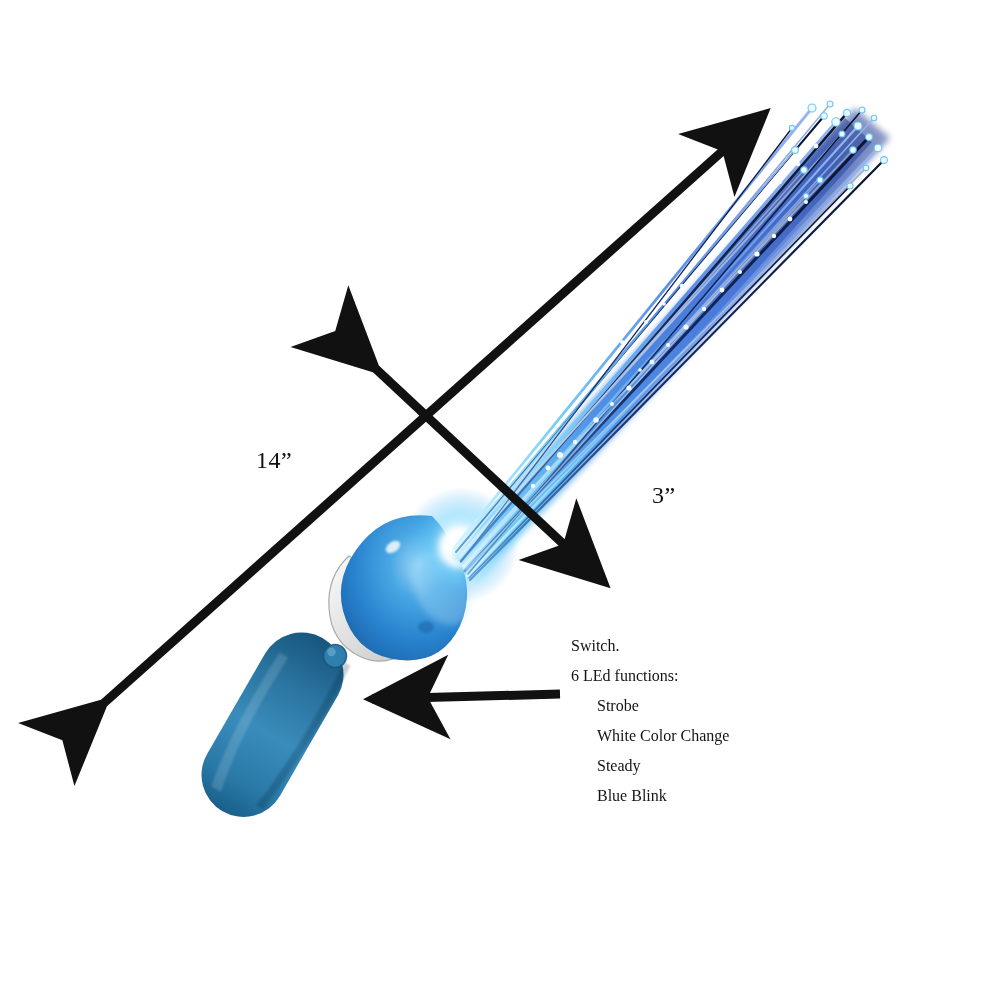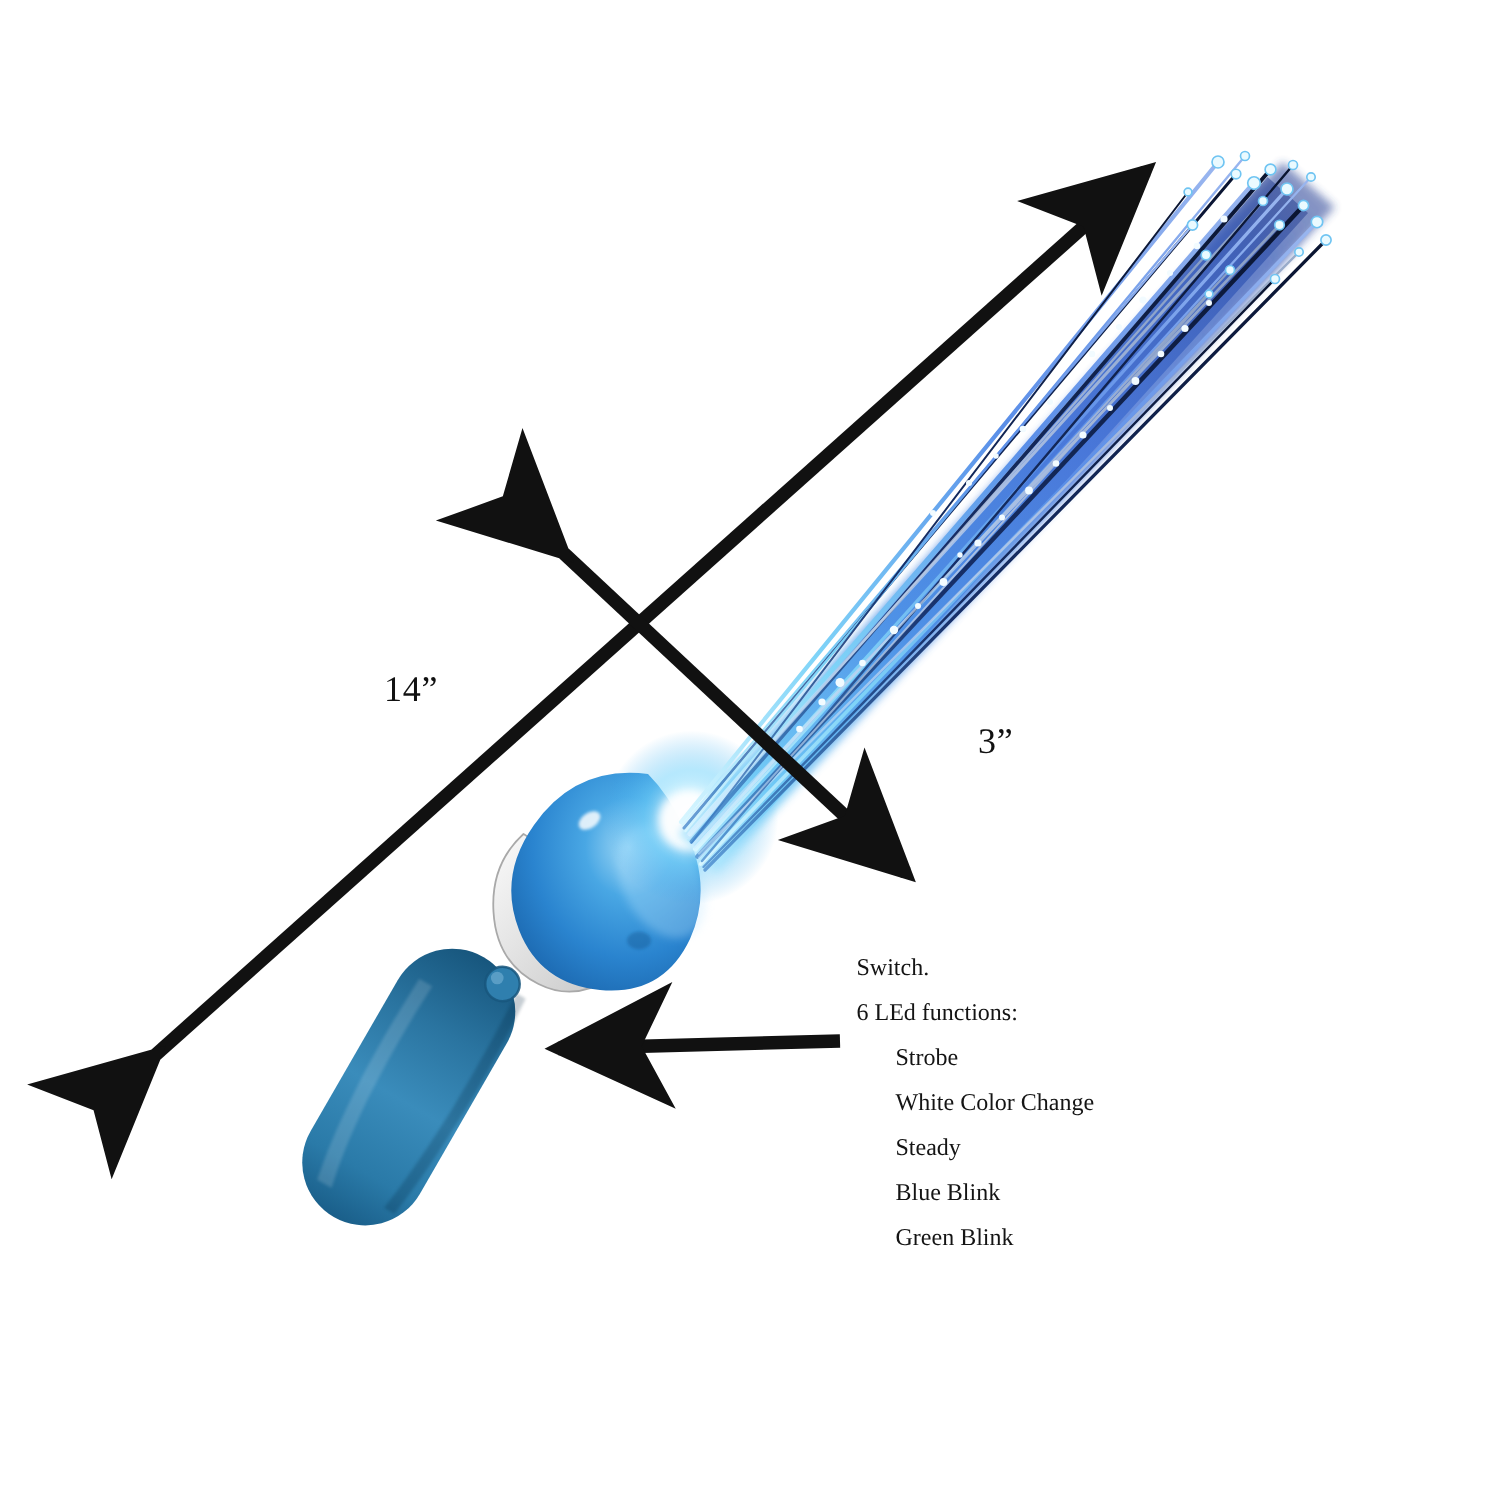--- a/index.html
+++ b/index.html
@@ -281,17 +281,16 @@
   <div class="dim-label" id="dim-label-width">3”</div>
 
   <div id="instruction-block">
     <span class="line">Switch.</span>
     <span class="line">6 LEd functions:</span>
     <ul class="func-list">
       <li>Strobe</li>
       <li>White Color Change</li>
       <li>Steady</li>
       <li>Blue Blink</li>
-      <li>Green Blink</li>
     </ul>
   </div>
 
 </div>
 
 </body></html>

